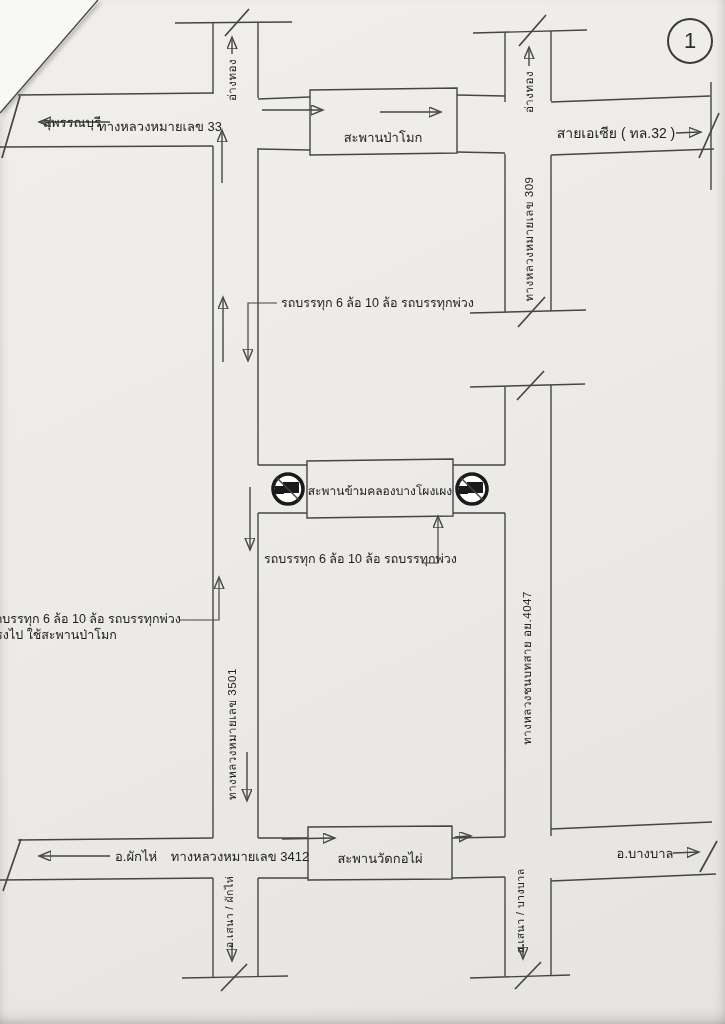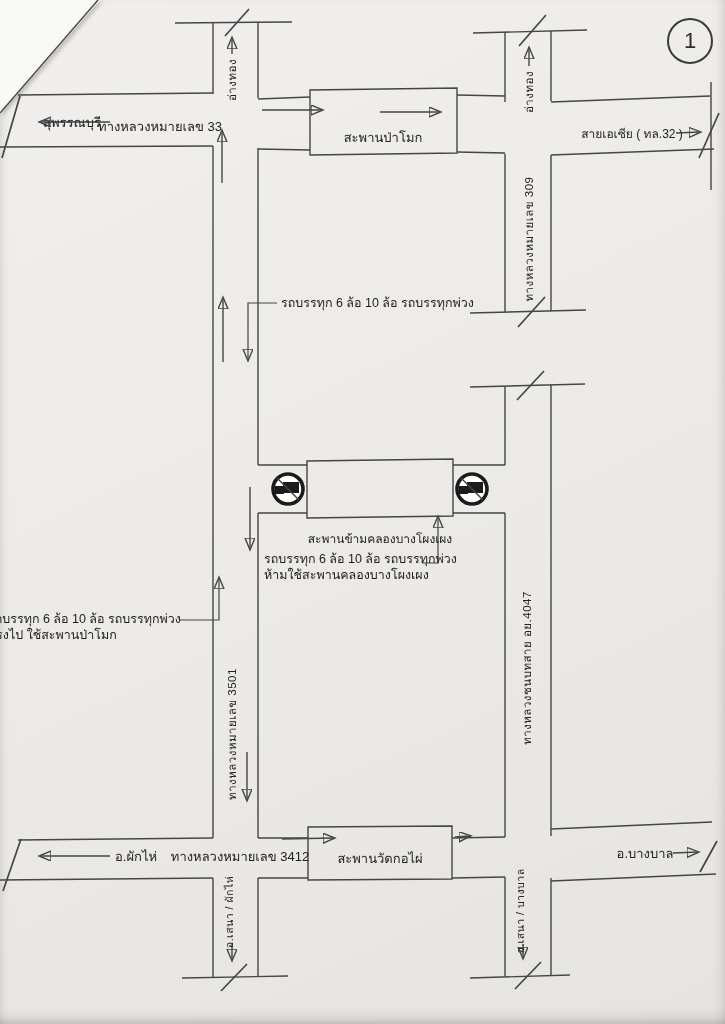--- a/index.html
+++ b/index.html
@@ -165,41 +165,40 @@
       <rect x="-13" y="-3" width="9" height="8" fill="#1b1b1b" stroke="none"></rect>
       <line x1="-11" y1="-11" x2="11" y2="11" stroke="#1b1b1b" stroke-width="4.2"></line>
     </g>
   </svg>
 
   <div class="badge">1</div>
 
   <div class="lbl" style="left:72px;top:122px;">สุพรรณบุรี</div>
   <div class="lbl" style="left:160px;top:126px;">ทางหลวงหมายเลข 33</div>
   <div class="lbl" style="left:383px;top:137px;">สะพานป่าโมก</div>
-  <div class="lbl" style="left:632px;top:133px;font-size:12px;">สายเอเซีย ( ทล.32 )</div>
-  <div class="lbl" style="left:380px;top:490px;font-size:12px;margin-top:48px;">สะพานข้ามคลองบางโผงเผง</div>
+  <div class="lbl" style="left:616px;top:133px;font-size:14px;">สายเอเซีย ( ทล.32 )</div>
+  <div class="lbl" style="left:380px;top:490px;font-size:12px;">สะพานข้ามคลองบางโผงเผง</div>
   <div class="lbl" style="left:128px;top:856px;margin-left:8px;">อ.ผักไห่</div>
   <div class="lbl" style="left:240px;top:856px;">ทางหลวงหมายเลข 3412</div>
   <div class="lbl" style="left:380px;top:858px;">สะพานวัดกอไผ่</div>
   <div class="lbl" style="left:645px;top:853px;">อ.บางบาล</div>
 
   <div class="vlbl" style="left:232px;top:80px;">อ่างทอง</div>
   <div class="vlbl" style="left:529px;top:92px;">อ่างทอง</div>
   <div class="vlbl" style="left:529px;top:239px;">ทางหลวงหมายเลข 309</div>
   <div class="vlbl" style="left:232px;top:734px;">ทางหลวงหมายเลข 3501</div>
   <div class="vlbl" style="left:527px;top:668px;">ทางหลวงชนบทสาย อย.4047</div>
   <div class="vlbl small" style="left:229px;top:912px;">อ.เสนา / ผักไห่</div>
   <div class="vlbl small" style="left:520px;top:911px;">อ.เสนา / บางบาล</div>
 
   <div class="note" style="left:281px;top:295px;">
     <div>รถบรรทุก 6 ล้อ 10 ล้อ รถบรรทุกพ่วง</div>
   </div>
   <div class="note" style="left:264px;top:551px;">
     <div>รถบรรทุก 6 ล้อ 10 ล้อ รถบรรทุกพ่วง</div>
-    <div>ห้ามใช้สะพานคลองบางโผงเผง</div>
   </div>
   <div class="note" style="left:-12px;top:611px;">
     <div>รถบรรทุก 6 ล้อ 10 ล้อ รถบรรทุกพ่วง</div>
     <div>ตรงไป ใช้สะพานป่าโมก</div>
   </div>
 
 
 </div>
 
 </body></html>

